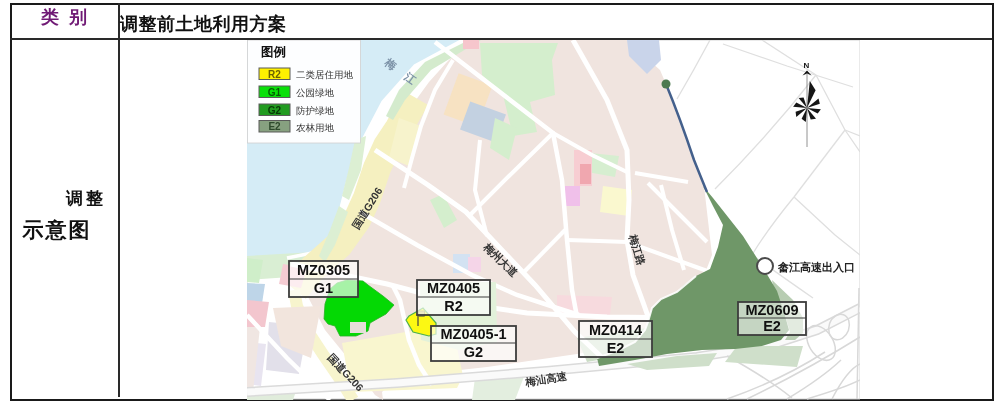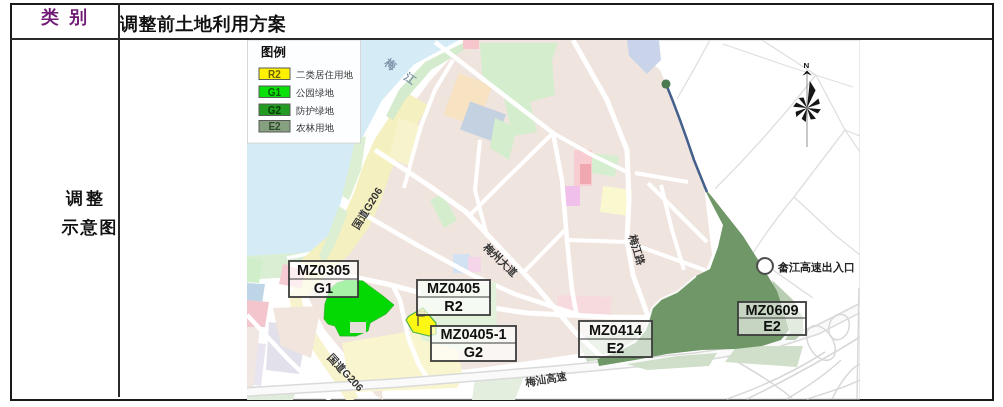--- a/index.html
+++ b/index.html
@@ -14,21 +14,21 @@
 <div class="abs" style="left:10px;top:38px;width:982px;height:2px;background:#2a2a2a;"></div>
 
 <div class="abs" style="left:118px;top:3px;width:2px;height:394px;background:#2a2a2a;"></div>
 
 <div class="abs" style="left:15px;top:5px;width:108px;text-align:center;font-size:18px;font-weight:bold;color:#701a75;letter-spacing:10px;">类别</div>
 
 <div class="abs" style="left:120px;top:12px;width:872px;font-size:18px;font-weight:bold;color:#111;letter-spacing:0.5px;">调整前土地利用方案</div>
 
 <div class="abs" style="left:12px;top:187px;width:108px;text-align:center;font-size:17px;font-weight:bold;color:#111;letter-spacing:3px;margin-left:20px;">调整</div>
 
-<div class="abs" style="left:11px;top:216px;width:92px;text-align:center;font-size:17px;font-weight:bold;color:#111;letter-spacing:2px;padding-left:33px;">示意图</div>
+<div class="abs" style="left:11px;top:216px;width:92px;text-align:center;font-size:21px;font-weight:bold;color:#111;letter-spacing:2px;">示意图</div>
 
 <svg class="abs" style="left:247px;top:40px;" width="613" height="360" viewBox="0 0 613 360">
 
   <rect x="0" y="0" width="613" height="359" fill="#ffffff" stroke="#d5d5d5" stroke-width="1"></rect>
 
   <polygon points="0,0 216,0 168,26 136,62 113,106 102,137 91,180 83,202 70,212 40,218 0,218" fill="#d5ecf6"></polygon>
 
   <polygon points="0,216 68,212 58,236 0,240" fill="#d9eed3"></polygon>
 
   <polyline points="216,0 168,26 136,62 113,106 102,137 91,180 83,202 70,212 40,218" fill="none" stroke="#ffffff" stroke-width="3.5"></polyline>

